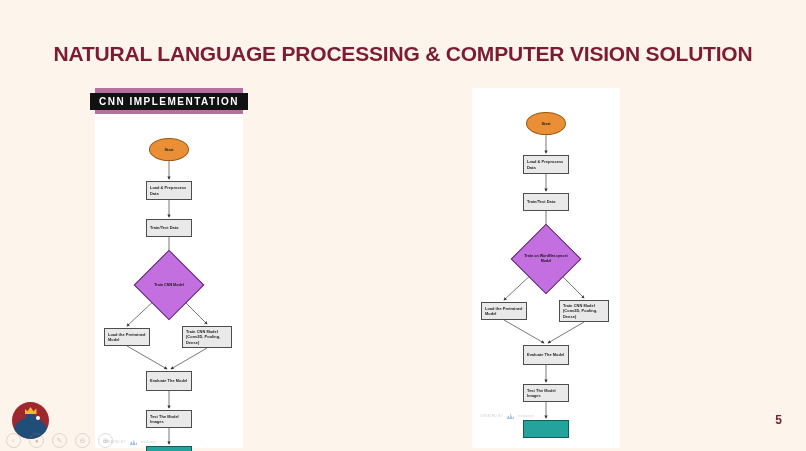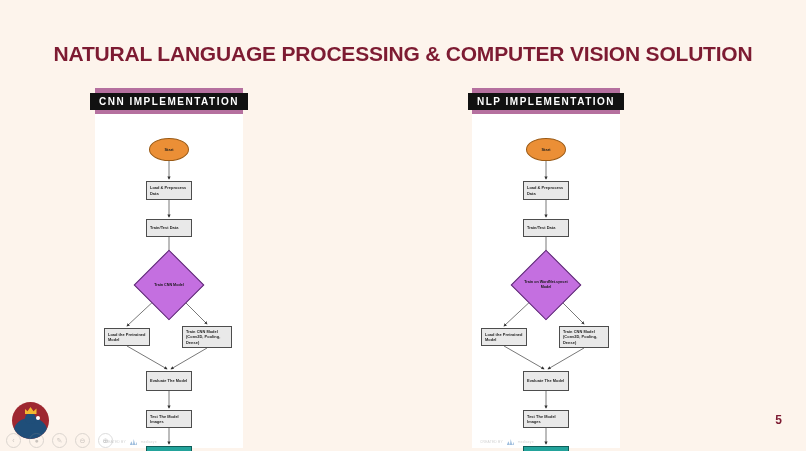--- a/index.html
+++ b/index.html
@@ -226,23 +226,20 @@
 
       <div class="card-watermark">
         <span class="wm-txt">CREATED BY</span>
         <span class="wm-mark"></span>
         <span class="wm-txt">mediaeye</span>
       </div>
     </div>
   </div>
 
   <div class="card right">
-    <div class="card-header">
-      <span class="card-header-label">NLP IMPLEMENTATION</span>
-    </div>
     <div class="canvas">
       <svg class="connector" viewBox="0 0 148 334" preserveAspectRatio="none">
         <defs>
           <marker id="ah2" markerWidth="5" markerHeight="5" refX="3.2" refY="2" orient="auto">
             <path d="M0,0 L4,2 L0,4 z" fill="#333"></path>
           </marker>
         </defs>
         <g stroke="#555" stroke-width="0.8" fill="none" marker-end="url(#ah2)">
           <line x1="74" y1="47" x2="74" y2="65"></line>
           <line x1="74" y1="86" x2="74" y2="103"></line>

